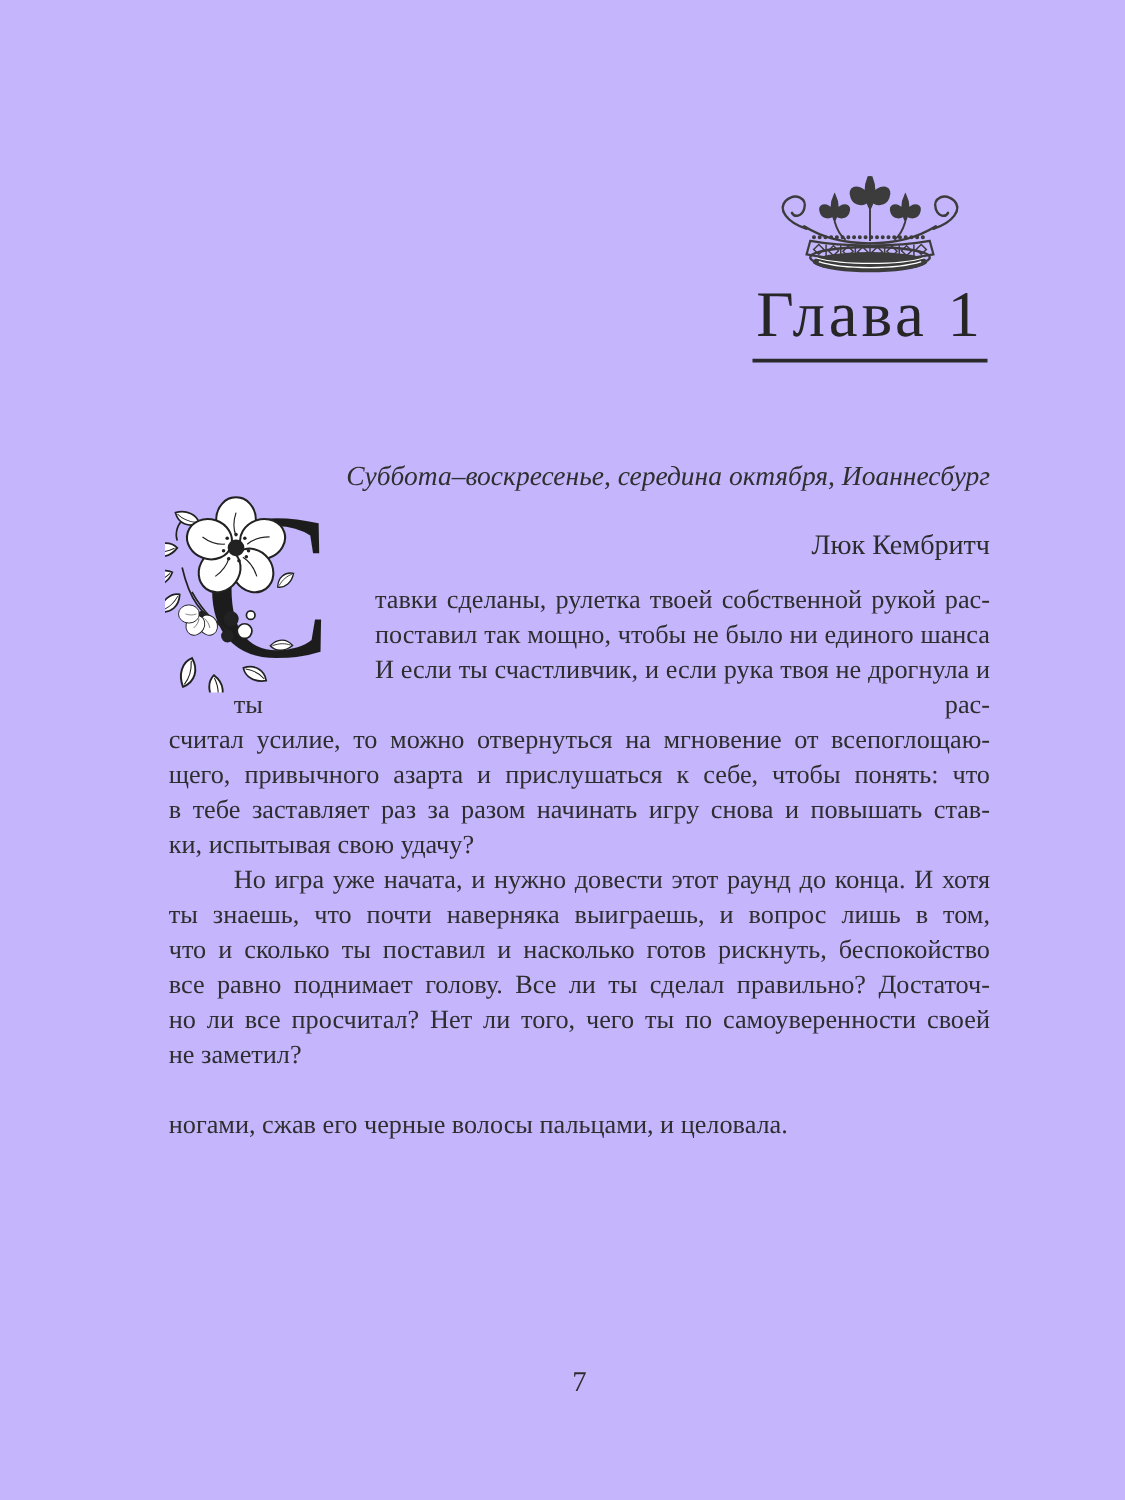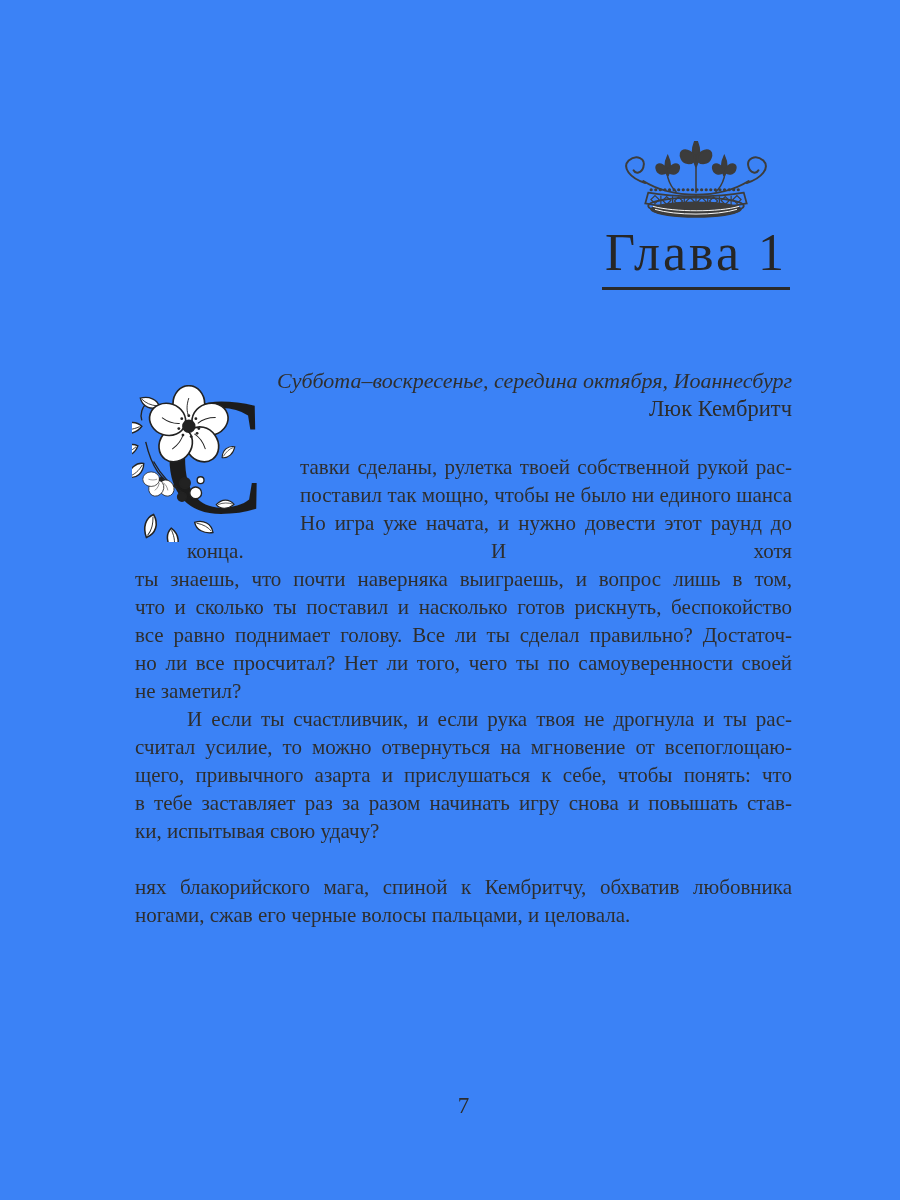--- a/index.html
+++ b/index.html
@@ -1,20 +1,20 @@
 <!DOCTYPE html>
 <html><head>
 <meta charset="utf-8">
 <style>
   html, body { margin: 0; padding: 0; background: #ffffff; }
   .page {
     position: relative;
     width: 900px;
     height: 1200px;
-    background: #3b82f6;
+    background: #c4b5fd;
     font-family: "Liberation Serif", "DejaVu Serif", serif;
     color: #2e2e2e;
     overflow: hidden;
   }
 
   
   .chapter-header {
     position: absolute;
     top: 141px;
     left: 602px;
@@ -45,23 +45,24 @@
     text-align: right;
     font-style: italic;
     font-size: 22px;
     line-height: 28px;
     color: #2f2f2f;
   }
   .pov-name {
     text-align: right;
     font-size: 22.5px;
     line-height: 28px;
+    margin-top: 27px;
     color: #2c2c2c;
   }
-  .paragraphs { margin-top: 30px; }
+  .paragraphs { margin-top: 15px; }
   .line { text-align: justify; text-align-last: justify; }
   .line.last { text-align-last: left; }
   .line.indent { padding-left: 52px; }
   .para.scene-break { margin-top: 28px; }
 
   
   .dropcap-float { float: left; width: 165px; height: 84px; }
   .dropcap-svg { display: block; width: 145px; height: 157px; margin: -68px 0 0 -3px; }
 
   .page-number {
@@ -190,35 +191,34 @@
                     <circle cx="7" cy="6" r="1.2"></circle>
                 </g>
               </g>
             </g>
           </svg>
         </span>
       <div class="line">тавки сделаны, рулетка твоей собственной рукой рас-</div>
           <div class="line">поставил так мощно, чтобы не было ни единого шанса</div>
         </div>
       <div class="para">
+          <div class="line indent">И если ты счастливчик, и если рука твоя не дрогнула и ты рас-</div>
+          <div class="line">считал усилие, то можно отвернуться на мгновение от всепоглощаю-</div>
+          <div class="line">щего, привычного азарта и прислушаться к себе, чтобы понять: что</div>
+          <div class="line">в тебе заставляет раз за разом начинать игру снова и повышать став-</div>
+          <div class="line last">ки, испытывая свою удачу?</div>
+        </div>
+      <div class="para">
           <div class="line indent">Но игра уже начата, и нужно довести этот раунд до конца. И хотя</div>
           <div class="line">ты знаешь, что почти наверняка выиграешь, и вопрос лишь в том,</div>
           <div class="line">что и сколько ты поставил и насколько готов рискнуть, беспокойство</div>
           <div class="line">все равно поднимает голову. Все ли ты сделал правильно? Достаточ-</div>
           <div class="line">но ли все просчитал? Нет ли того, чего ты по самоуверенности своей</div>
           <div class="line last">не заметил?</div>
         </div>
-      <div class="para">
-          <div class="line indent">И если ты счастливчик, и если рука твоя не дрогнула и ты рас-</div>
-          <div class="line">считал усилие, то можно отвернуться на мгновение от всепоглощаю-</div>
-          <div class="line">щего, привычного азарта и прислушаться к себе, чтобы понять: что</div>
-          <div class="line">в тебе заставляет раз за разом начинать игру снова и повышать став-</div>
-          <div class="line last">ки, испытывая свою удачу?</div>
-        </div>
       <div class="para scene-break">
-          <div class="line">нях блакорийского мага, спиной к Кембритчу, обхватив любовника</div>
           <div class="line last">ногами, сжав его черные волосы пальцами, и целовала.</div>
         </div>
     </div>
   </main>
 
   <div class="page-number">7</div>
 </div>
 
 </body></html>

